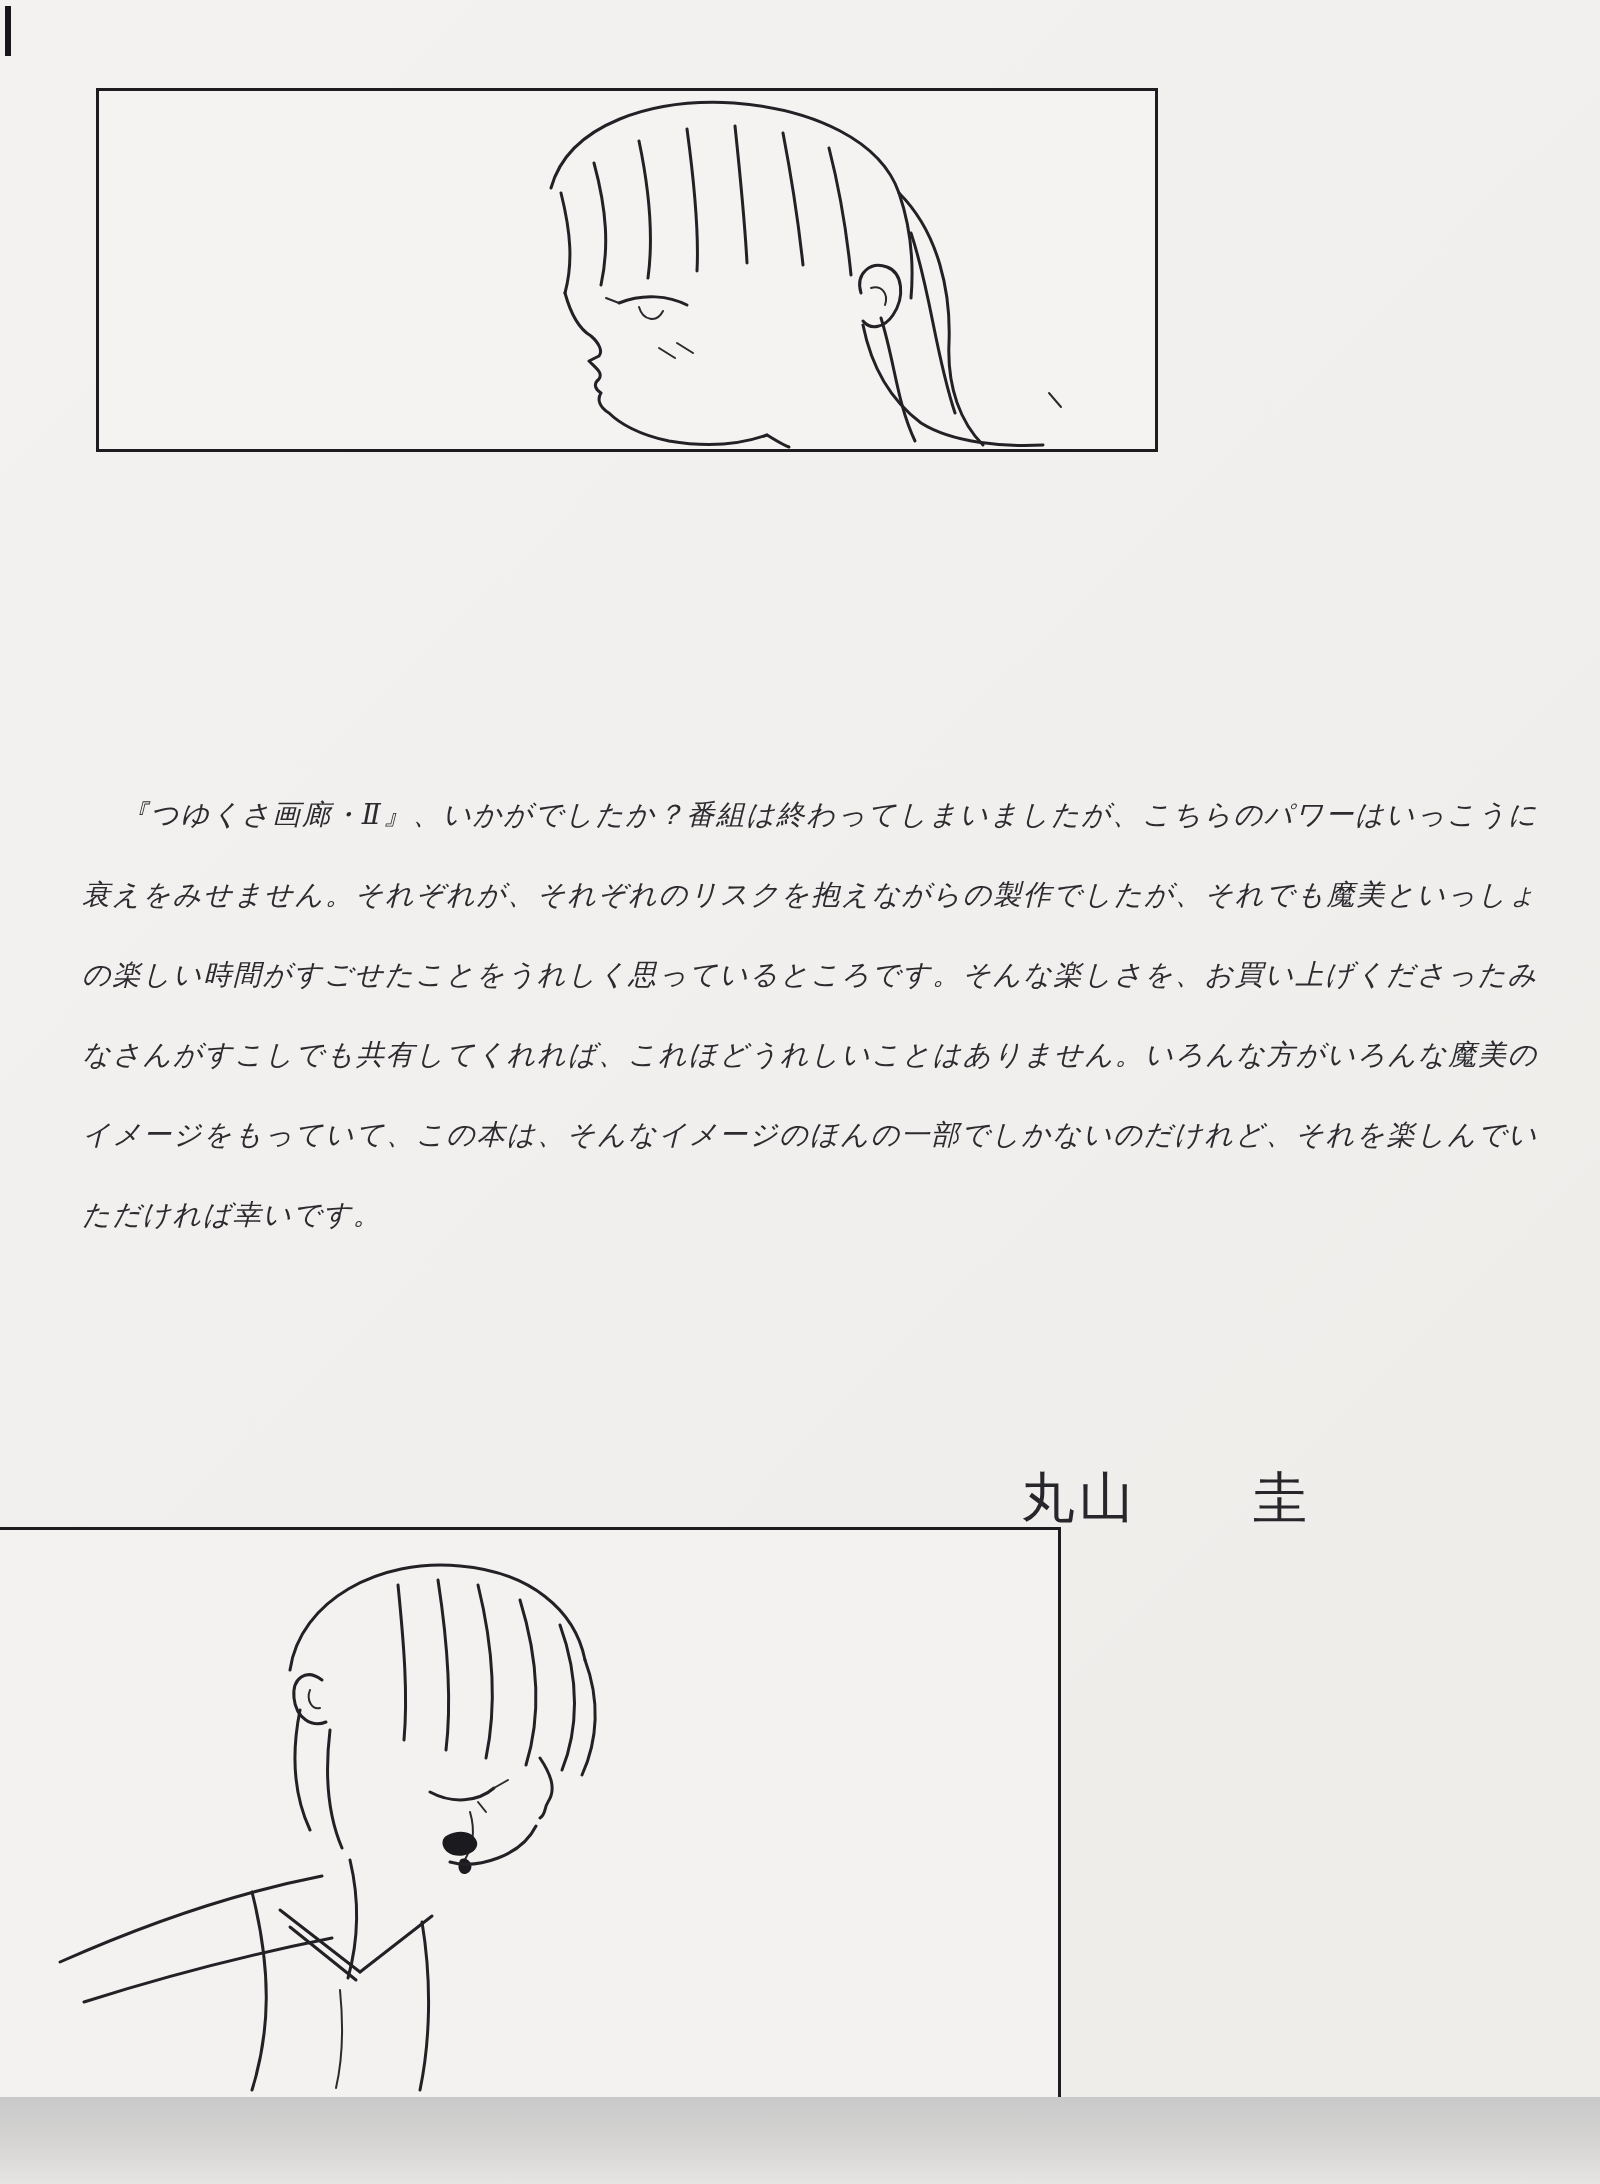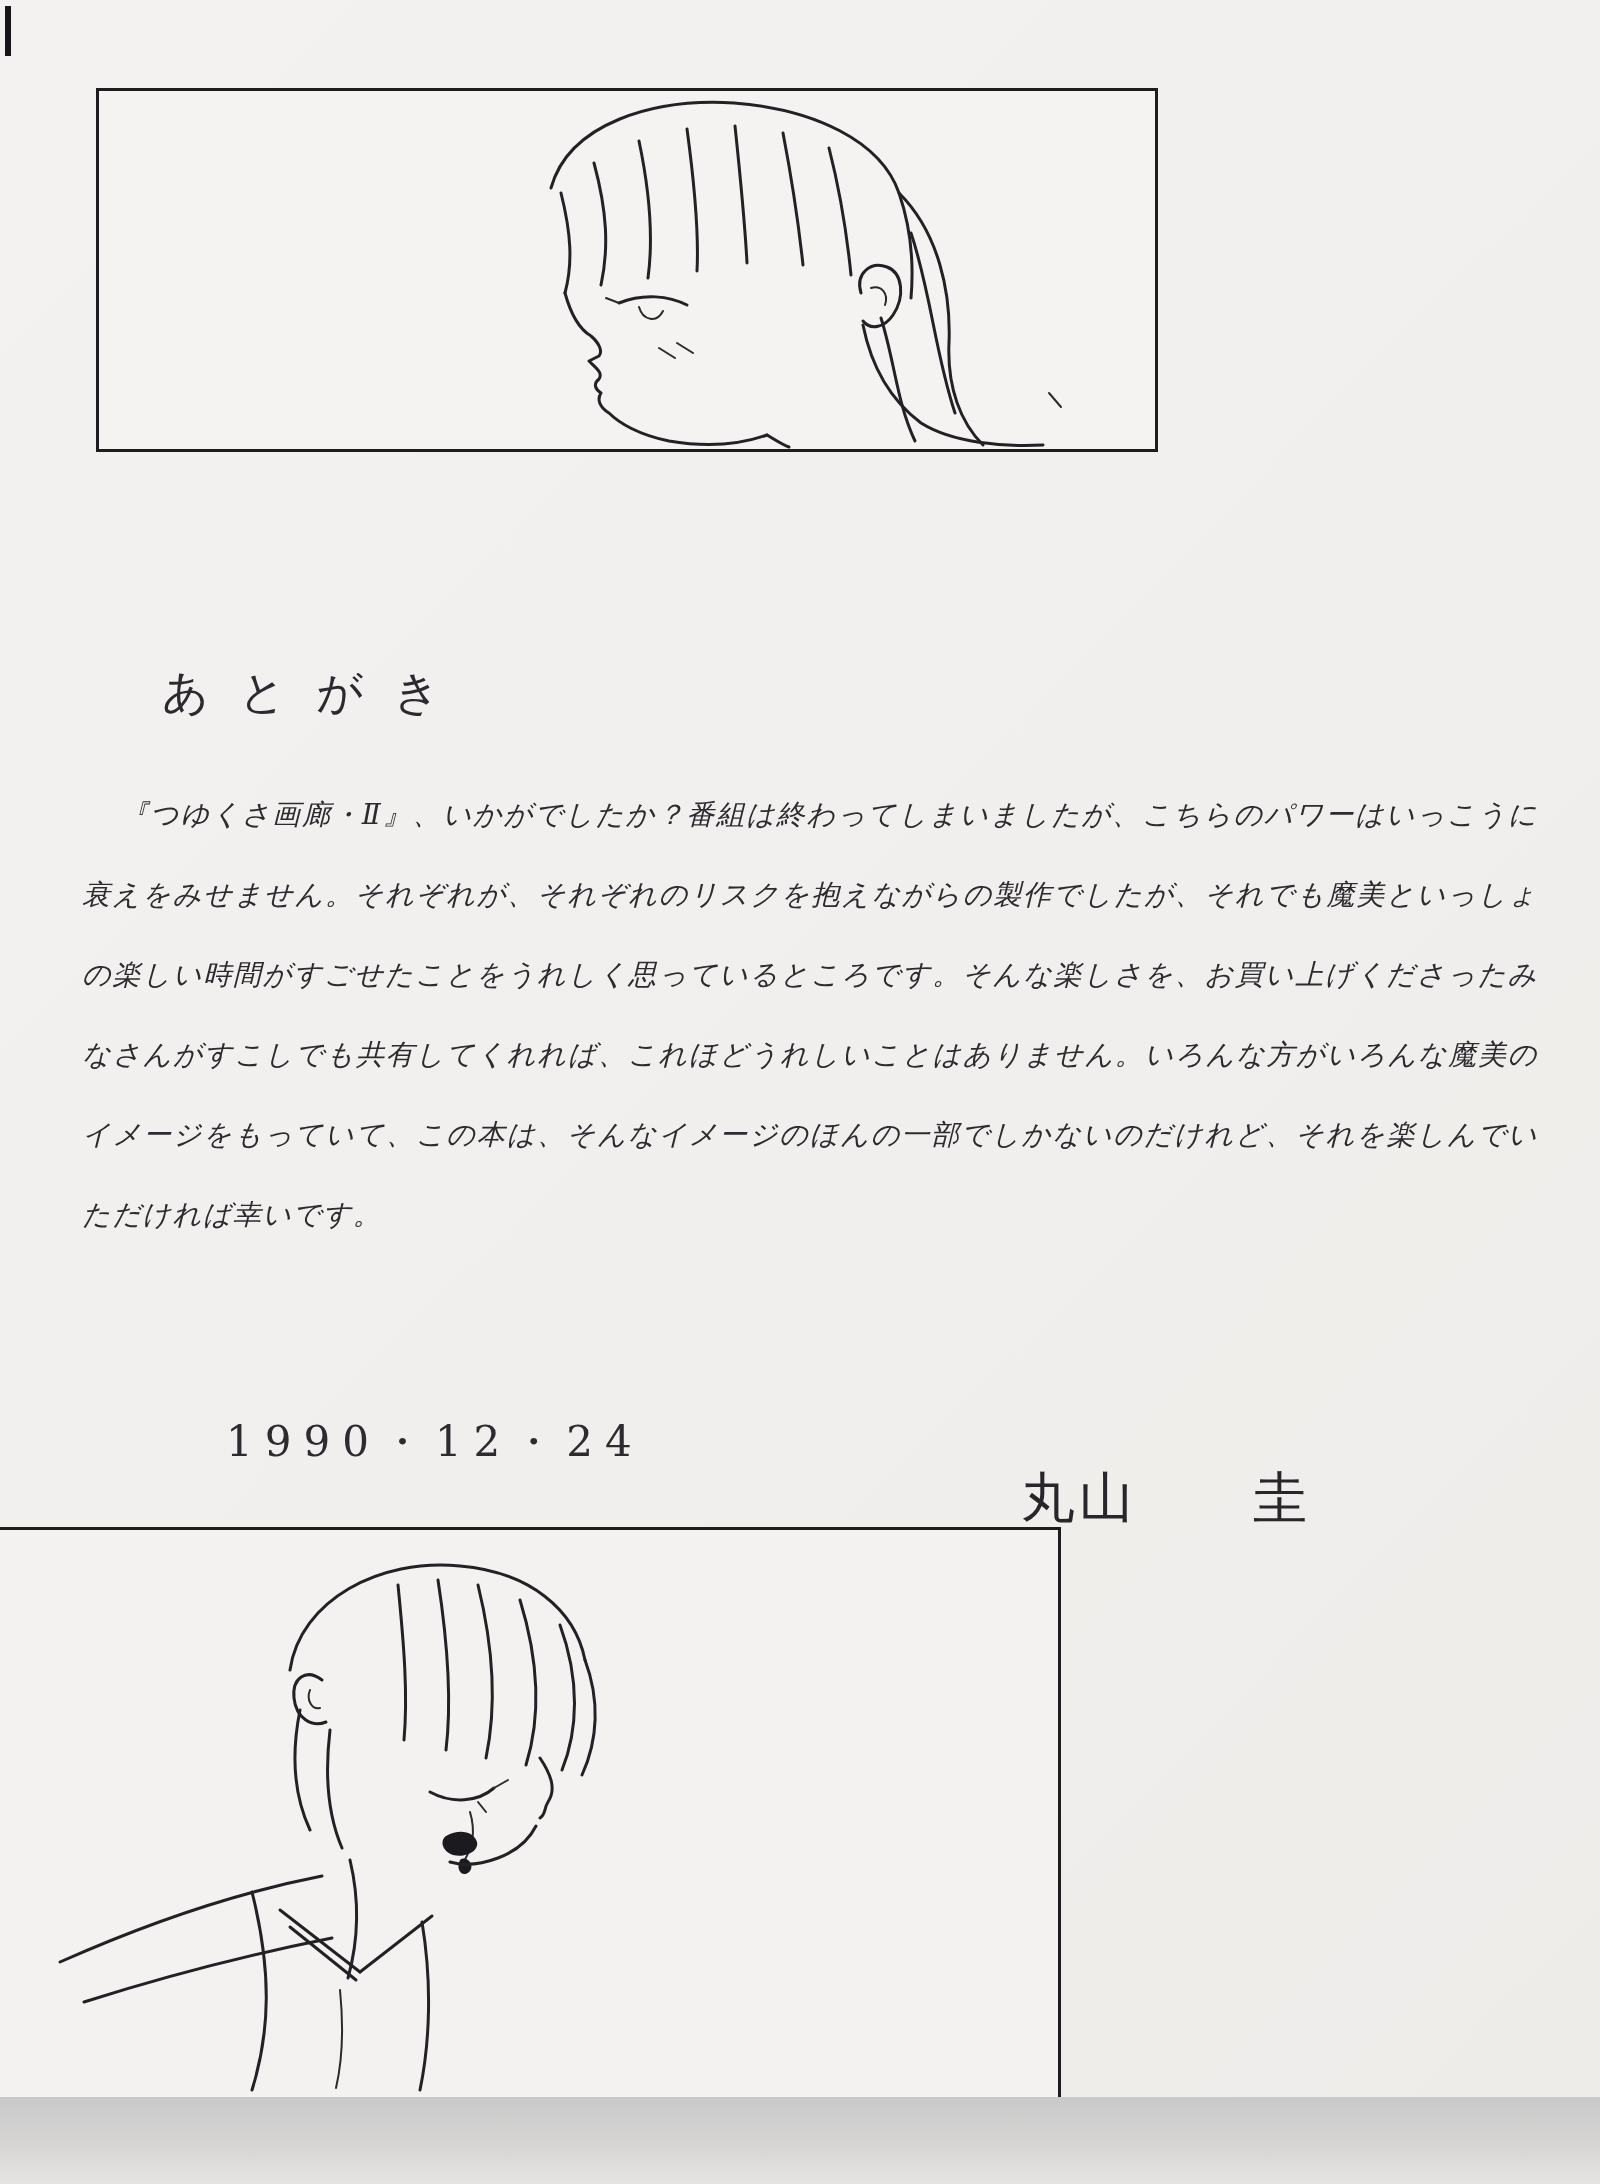--- a/index.html
+++ b/index.html
@@ -113,26 +113,24 @@
       <path class="ink" d="M 812 140 C 832 200 836 260 856 320"></path>
       <path class="ink" d="M 782 225 C 796 270 798 310 816 348"></path>
 
       <path class="ink" d="M 668 342 C 678 348 684 352 690 354"></path>
       <path class="ink" d="M 764 232 C 772 272 790 306 822 330 C 854 350 904 354 944 352"></path>
 
       <path class="ink-thin" d="M 950 300 L 962 314"></path>
     </svg>
   </div>
 
-  <div class="afterword-heading">あとがき</div>
 
   <div class="body-paragraph">『つゆくさ画廊・Ⅱ』、いかがでしたか？番組は終わってしまいましたが、こちらのパワーはいっこうに衰えをみせません。それぞれが、それぞれのリスクを抱えながらの製作でしたが、それでも魔美といっしょの楽しい時間がすごせたことをうれしく思っているところです。そんな楽しさを、お買い上げくださったみなさんがすこしでも共有してくれれば、これほどうれしいことはありません。いろんな方がいろんな魔美のイメージをもっていて、この本は、そんなイメージのほんの一部でしかないのだけれど、それを楽しんでいただければ幸いです。</div>
 
 
-  <div class="date-line">1990・12・24</div>
 
   <div class="signature-line">丸山　　圭</div>
 
   <div class="panel-bottom">
     <svg viewBox="0 0 1058 567">
 
       <path class="ink" d="M 290 140 C 300 70 380 28 460 36 C 530 42 575 80 585 130"></path>
 
       <path class="ink" d="M 585 130 C 600 170 598 210 582 245"></path>
       <path class="ink" d="M 560 95 C 580 150 578 200 562 240"></path>

